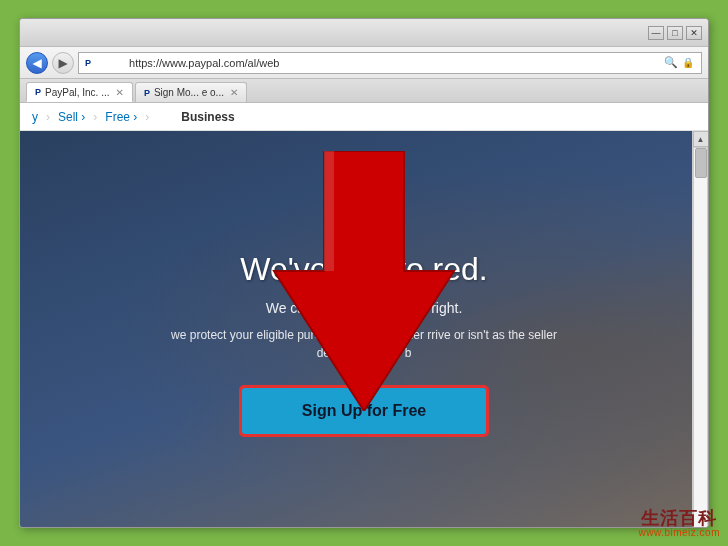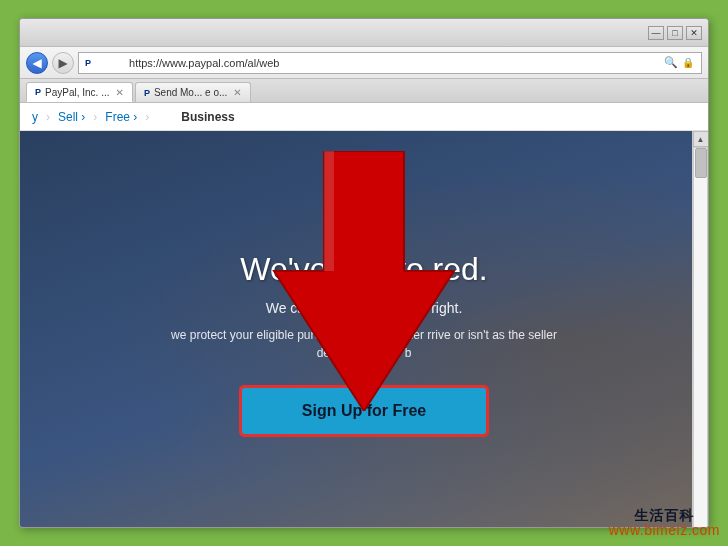--- a/index.html
+++ b/index.html
@@ -337,29 +337,29 @@
       position: absolute;
       bottom: 8px;
       right: 8px;
       z-index: 30;
       display: flex;
       flex-direction: column;
       align-items: center;
     }
 
     .watermark-text1 {
-      font-size: 14px;
+      font-size: 18px;
       font-weight: bold;
-      color: #0f172a;
+      color: #7f1d1d;
       letter-spacing: 1px;
       line-height: 1;
     }
 
     .watermark-text2 {
-      font-size: 14px;
+      font-size: 10px;
       color: #cc4400;
       letter-spacing: 0.5px;
     }
   </style>
 </head>
 <body>
 
 <div class="browser-window">
 
   <div class="title-bar">
@@ -382,21 +382,21 @@
   </div>
 
   <div class="tab-bar">
     <div class="tab active">
       <span class="paypal-icon">P</span>
       <span>PayPal, Inc. ...</span>
       <span class="tab-close">✕</span>
     </div>
     <div class="tab">
       <span class="paypal-icon">P</span>
-      <span>Send Mo... e o...</span>
+      <span>Sign Mo... e o...</span>
       <span class="tab-close">✕</span>
     </div>
   </div>
 
   <div class="page-content">
 
     <div class="page-toolbar">
       <span class="toolbar-nav-item">y</span>
       <span class="toolbar-separator">›</span>
       <span class="toolbar-nav-item">Sell ›</span>

